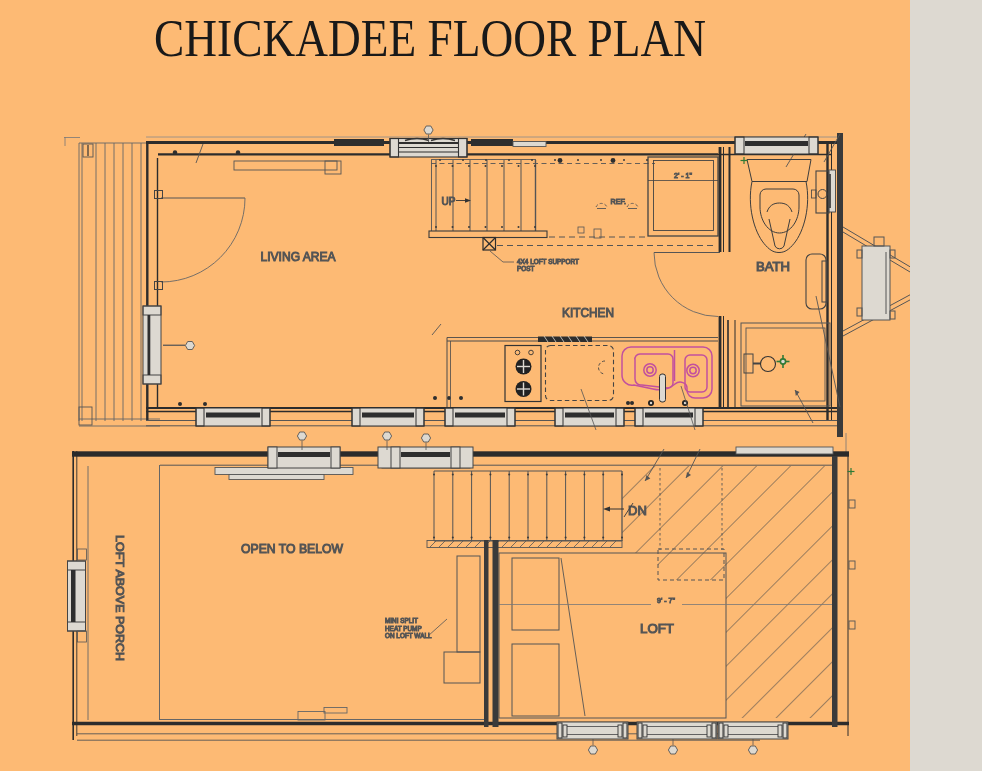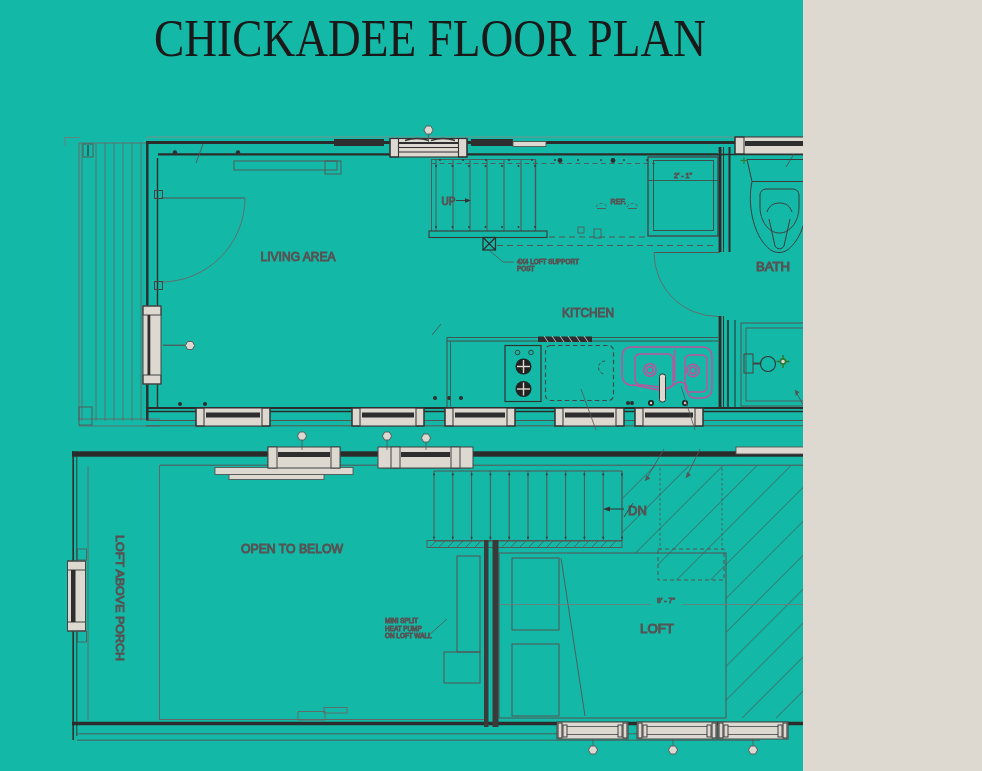--- a/index.html
+++ b/index.html
@@ -1,16 +1,16 @@
 <!DOCTYPE html>
 <html><head>
 <meta charset="utf-8">
 <style>
   html,body{margin:0;padding:0;background:#ddd9d1;}
-  #page{position:relative;width:803px;height:771px;background:#14b8a6;overflow:hidden;}
+  #page{position:relative;width:910px;height:771px;background:#fdba74;overflow:hidden;}
   svg{position:absolute;left:0;top:0;}
   text{font-family:"Liberation Sans",sans-serif;fill:#4a4a4a;}
   .title{font-family:"Liberation Serif",serif;fill:#191919;}
 </style>
 </head>
 <body>
 <div id="page">
 <svg width="982" height="771" viewBox="0 0 982 771">
 <defs>
   <pattern id="hatch" width="24" height="24" patternUnits="userSpaceOnUse" patternTransform="rotate(45 0 0)">

